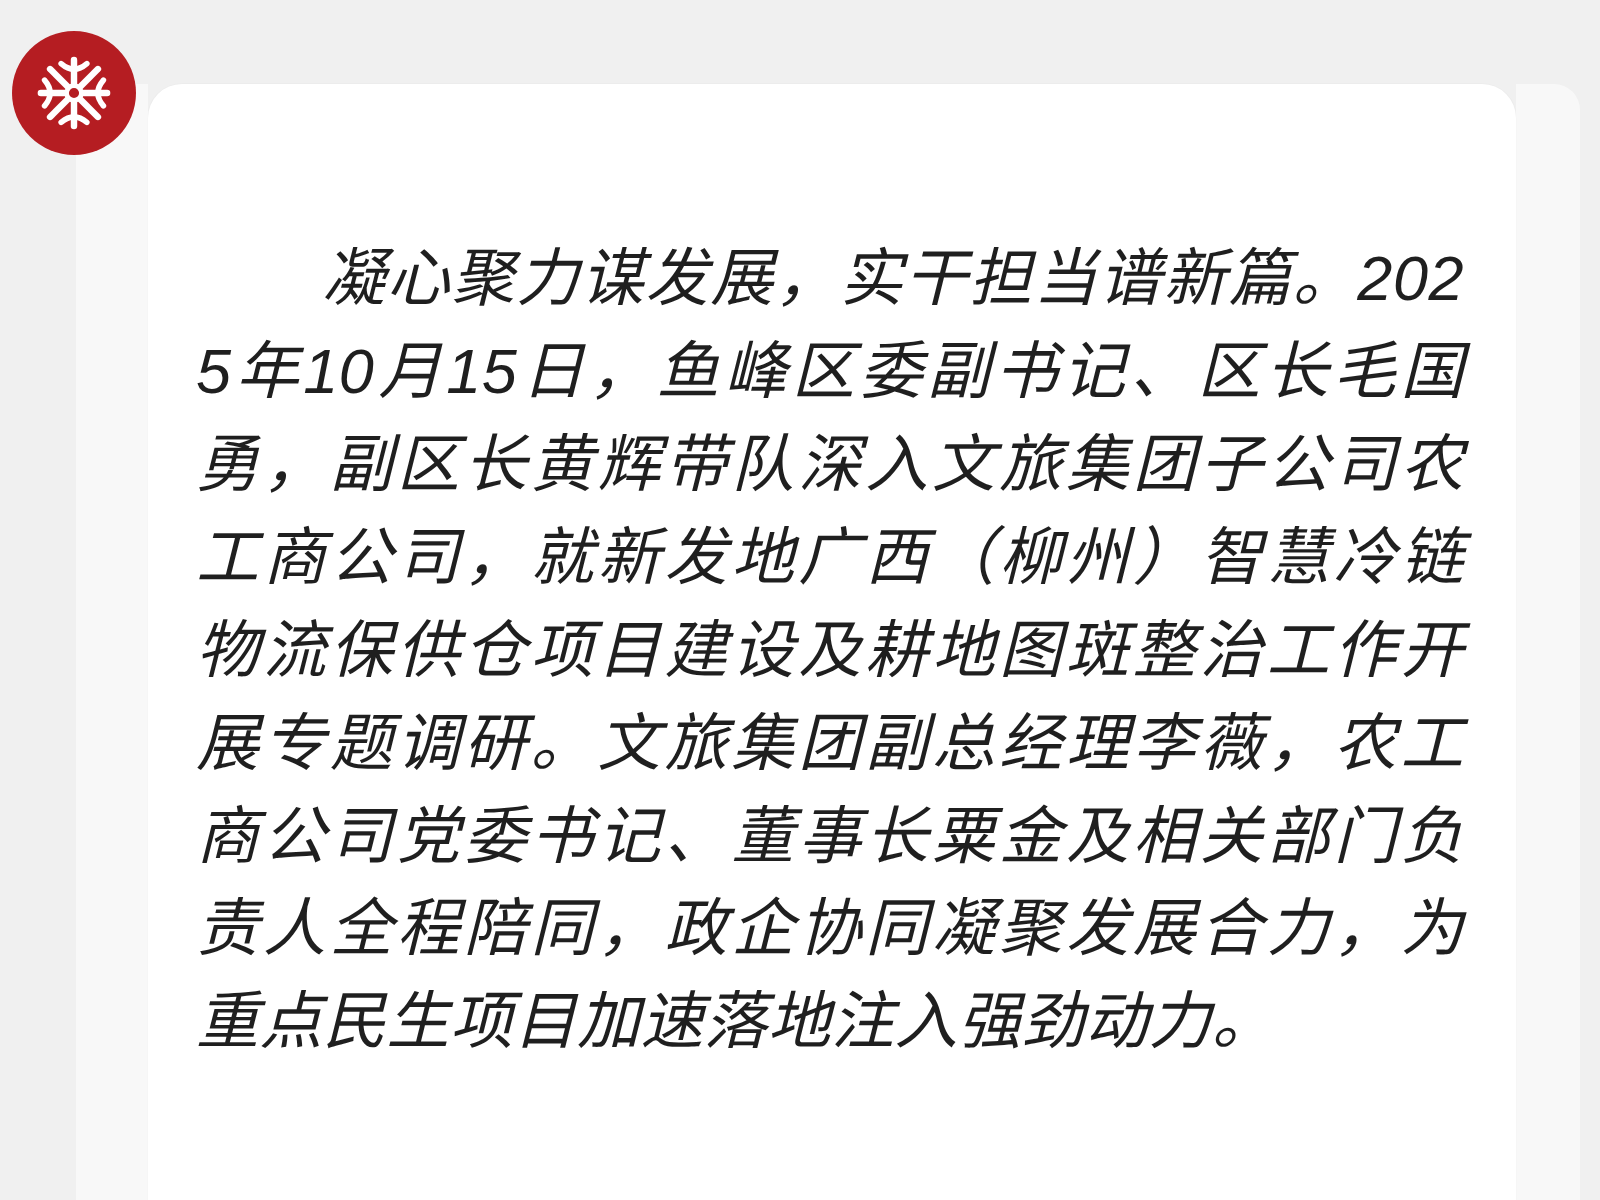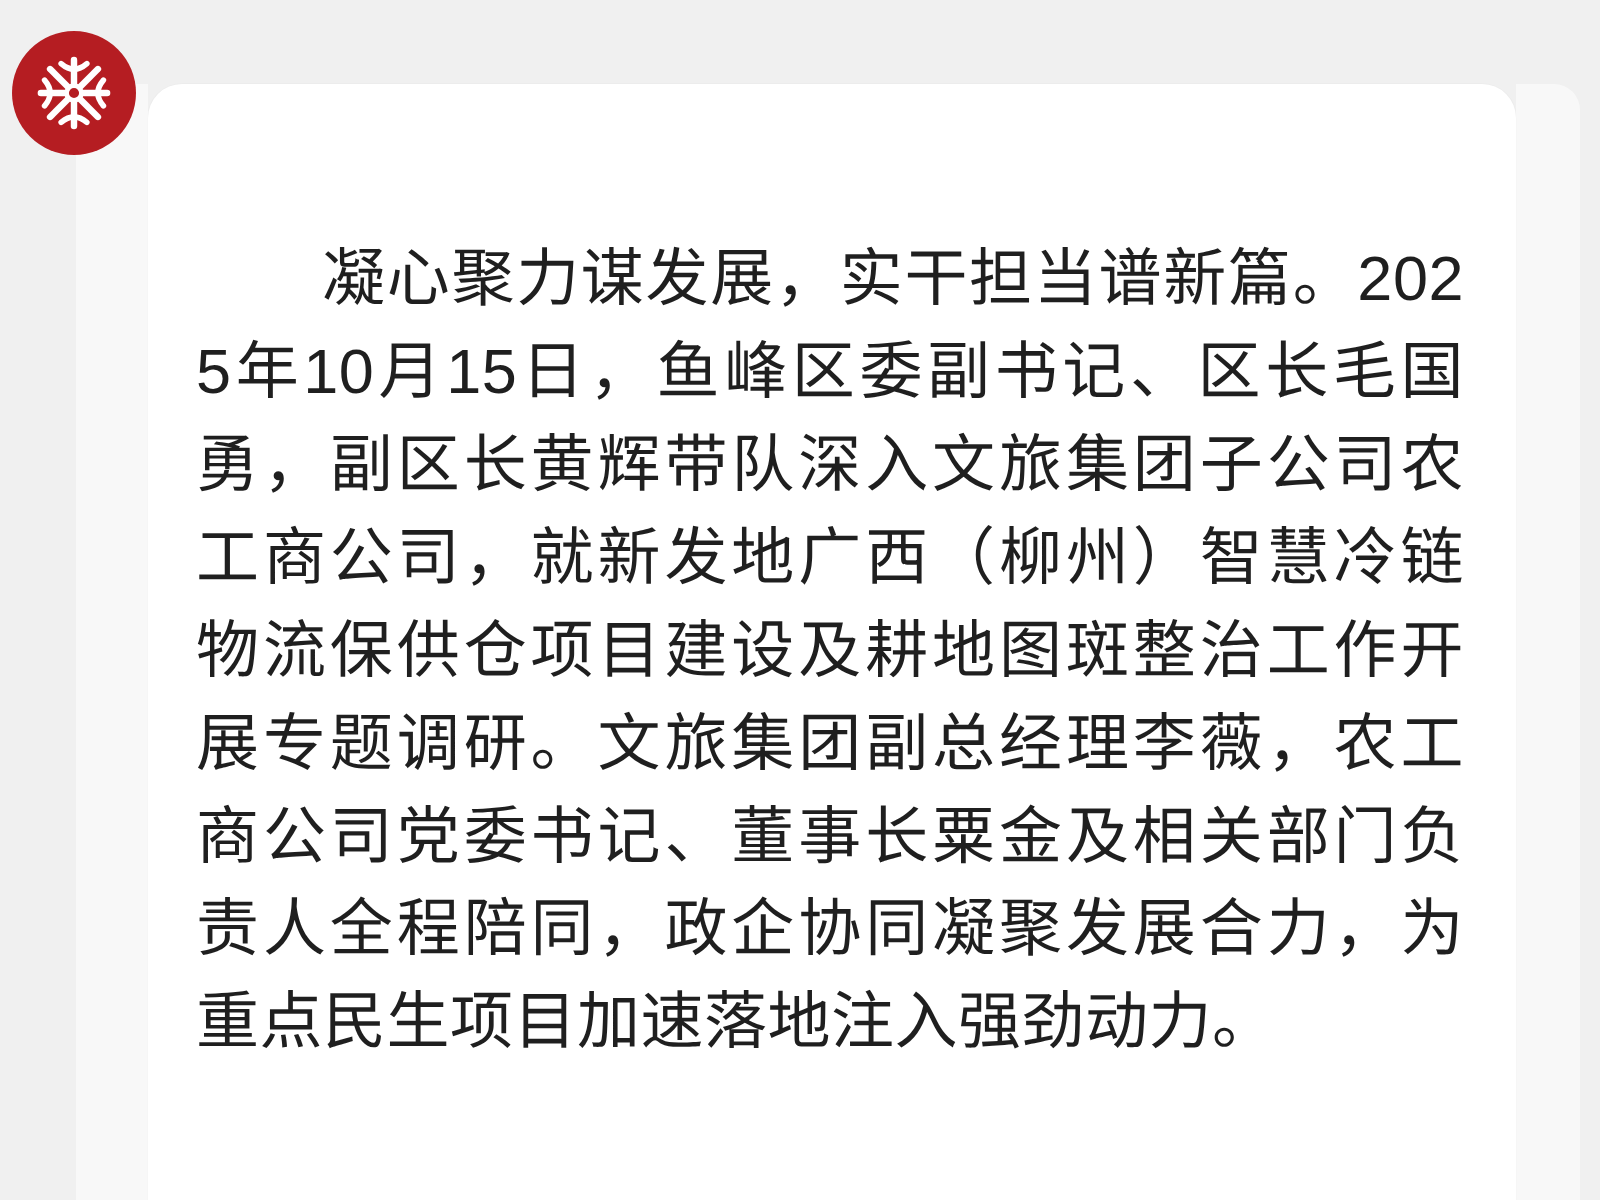--- a/index.html
+++ b/index.html
@@ -55,20 +55,21 @@
     font-size: 63px;
     line-height: 1.475;
     letter-spacing: 0.5px;
     color: #1f1f1f;
     font-family: "Liberation Sans", "DejaVu Sans", sans-serif;
     font-weight: 400;
     text-align: justify;
     text-justify: inter-character;
     word-break: break-all;
     text-indent: 2em;
+    font-style: italic;
   }
 
   
   .page-edge-left {
     position: absolute;
     left: 76px;
     top: 84px;
     width: 72px;
     height: 1160px;
     background: #ffffff;

